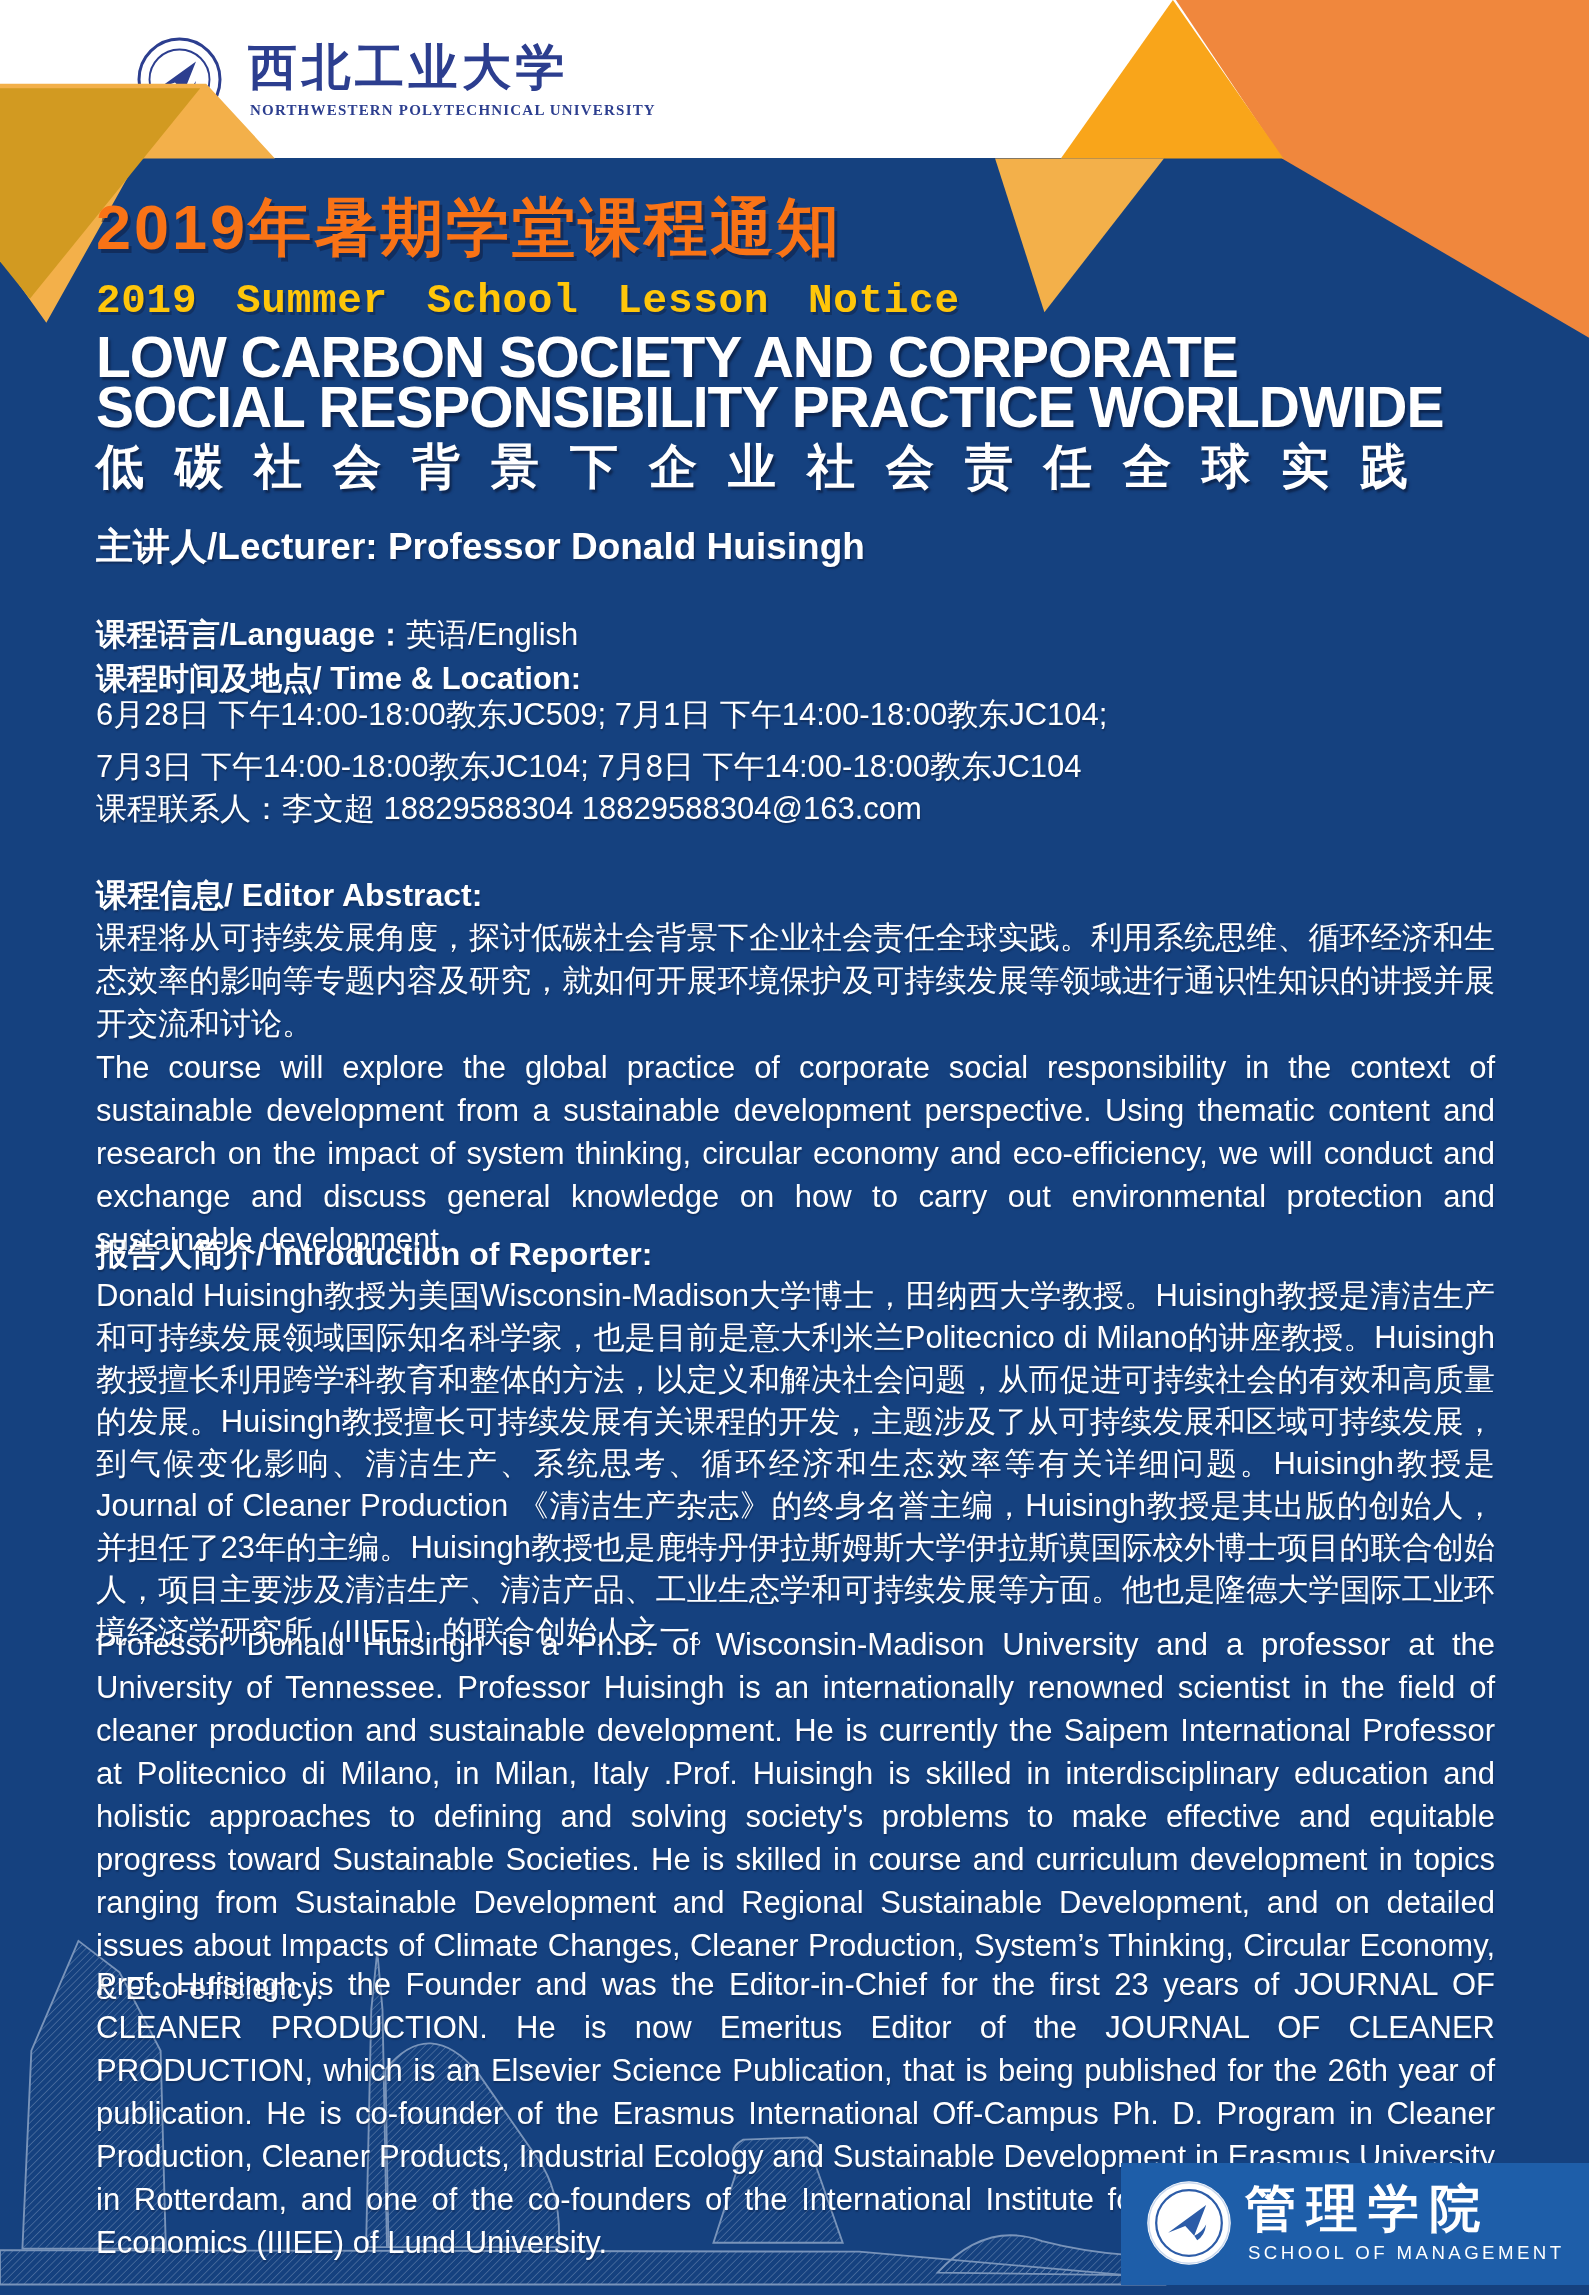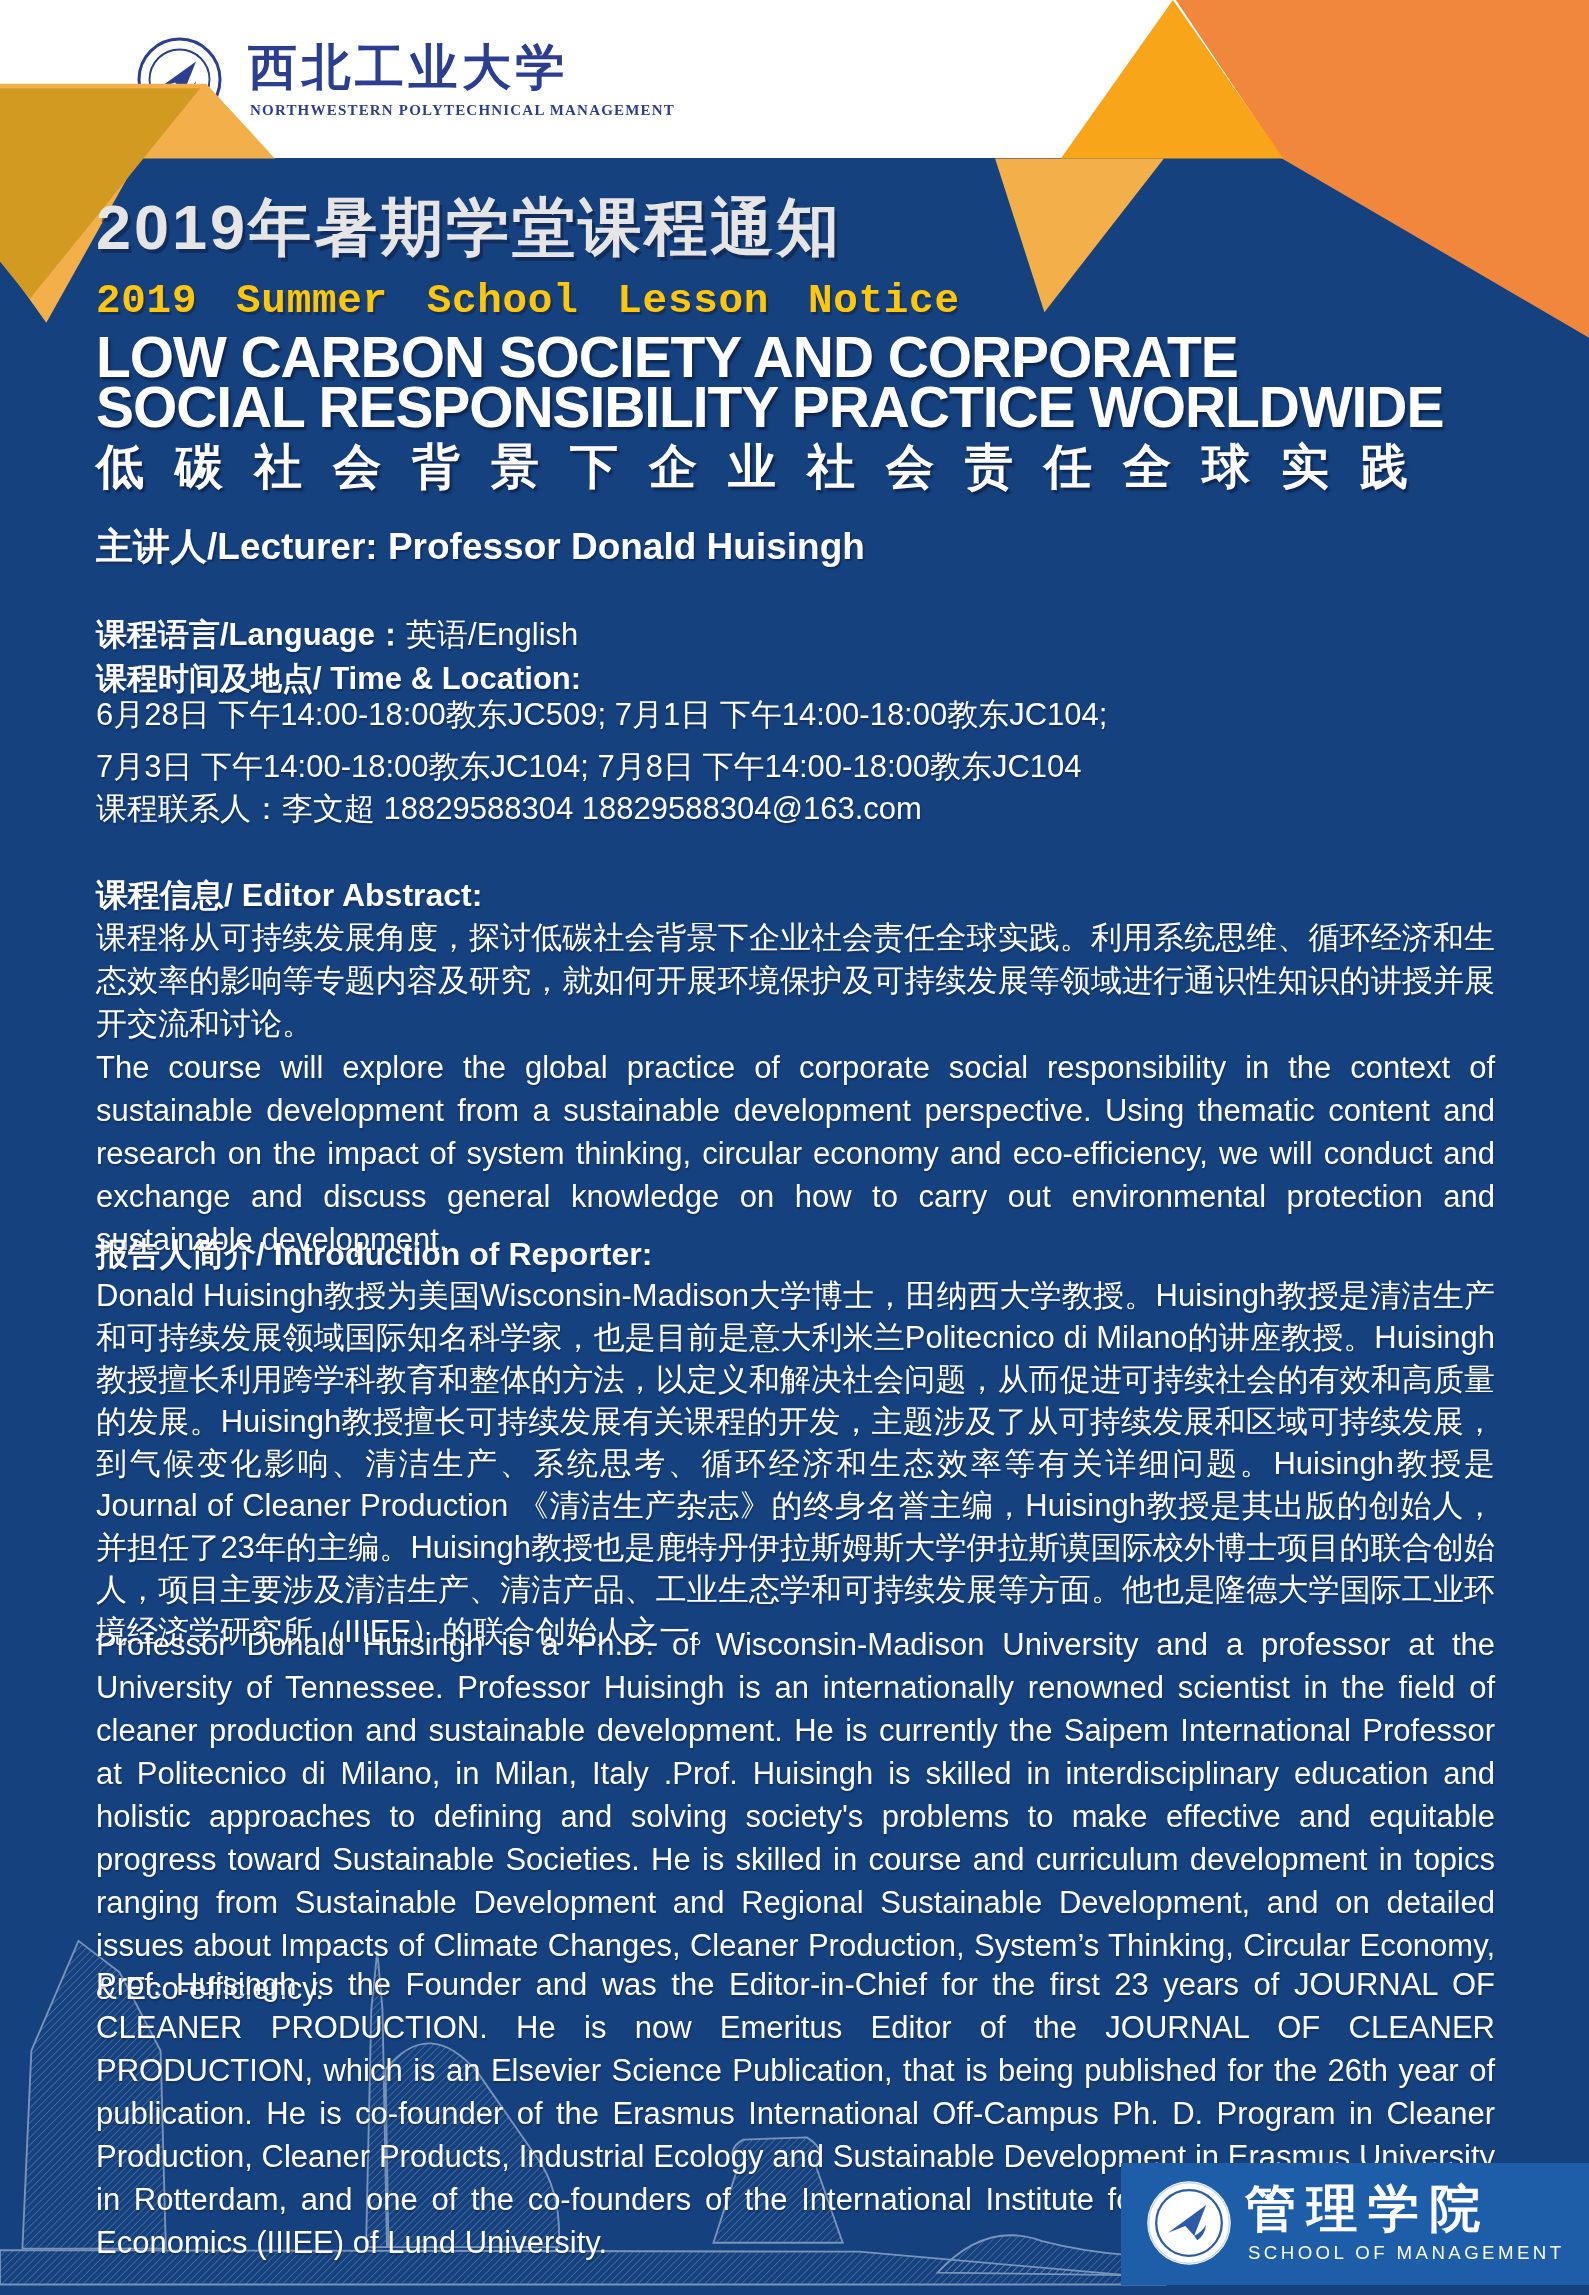--- a/index.html
+++ b/index.html
@@ -19,21 +19,21 @@
   .uni-en{
     position:absolute;left:114px;top:72px;width:523px;
     font-size:15px;font-weight:bold;color:#2C3E8F;letter-spacing:1.2px;
     font-family:"Liberation Serif",serif;white-space:nowrap;
   }
   
   .deco{position:absolute;left:0;top:0;width:1589px;height:2295px;pointer-events:none;}
   
   .tb{position:absolute;left:96px;width:1399px;}
   .notice-cn{
-    top:185px;font-size:63px;font-weight:bold;color:#e5e5e5;letter-spacing:3px;
+    top:185px;font-size:63px;font-weight:bold;color:#f97316;letter-spacing:3px;
     text-shadow:3px 3.7px 0 rgba(15,30,65,0.55);white-space:nowrap;
   }
   .notice-en{
     top:278px;font-size:41px;font-weight:bold;color:#FFC60A;
     font-family:"Liberation Mono",monospace;word-spacing:13.5px;letter-spacing:0.7px;
     text-shadow:2.2px 3px 0 rgba(15,30,65,0.45);white-space:nowrap;
   }
   .main-title{
     font-size:57px;font-weight:800;letter-spacing:-1.1px;line-height:49px;
     color:#ffffff;text-shadow:2.2px 3px 2.2px rgba(8,20,48,0.6);white-space:nowrap;
@@ -87,21 +87,21 @@
 
   <div class="header-band">
     <div class="logo-wrap">
       <svg class="logo-badge" viewBox="0 0 116 116">
         <circle cx="58" cy="58" r="54" fill="#ffffff" stroke="#2C3E8F" stroke-width="4"></circle>
         <circle cx="58" cy="58" r="40" fill="none" stroke="#2C3E8F" stroke-width="2.5"></circle>
         <path d="M30 70 L80 34 L64 74 L52 62 Z" fill="#2C3E8F"></path>
         <path d="M64 74 Q74 70 80 60 Q78 74 68 80 Z" fill="#2C3E8F"></path>
       </svg>
       <div class="uni-cn">西北工业大学</div>
-      <div class="uni-en">NORTHWESTERN POLYTECHNICAL MANAGEMENT</div>
+      <div class="uni-en">NORTHWESTERN POLYTECHNICAL UNIVERSITY</div>
     </div>
   </div>
 
   <svg class="deco" viewBox="0 0 2127 3072">
     <defs>
       <pattern id="hatch" width="7" height="7" patternTransform="rotate(45)" patternUnits="userSpaceOnUse">
         <line x1="0" y1="0" x2="0" y2="7" stroke="#E6EDF8" stroke-width="1.1"></line>
       </pattern>
     </defs>
 

